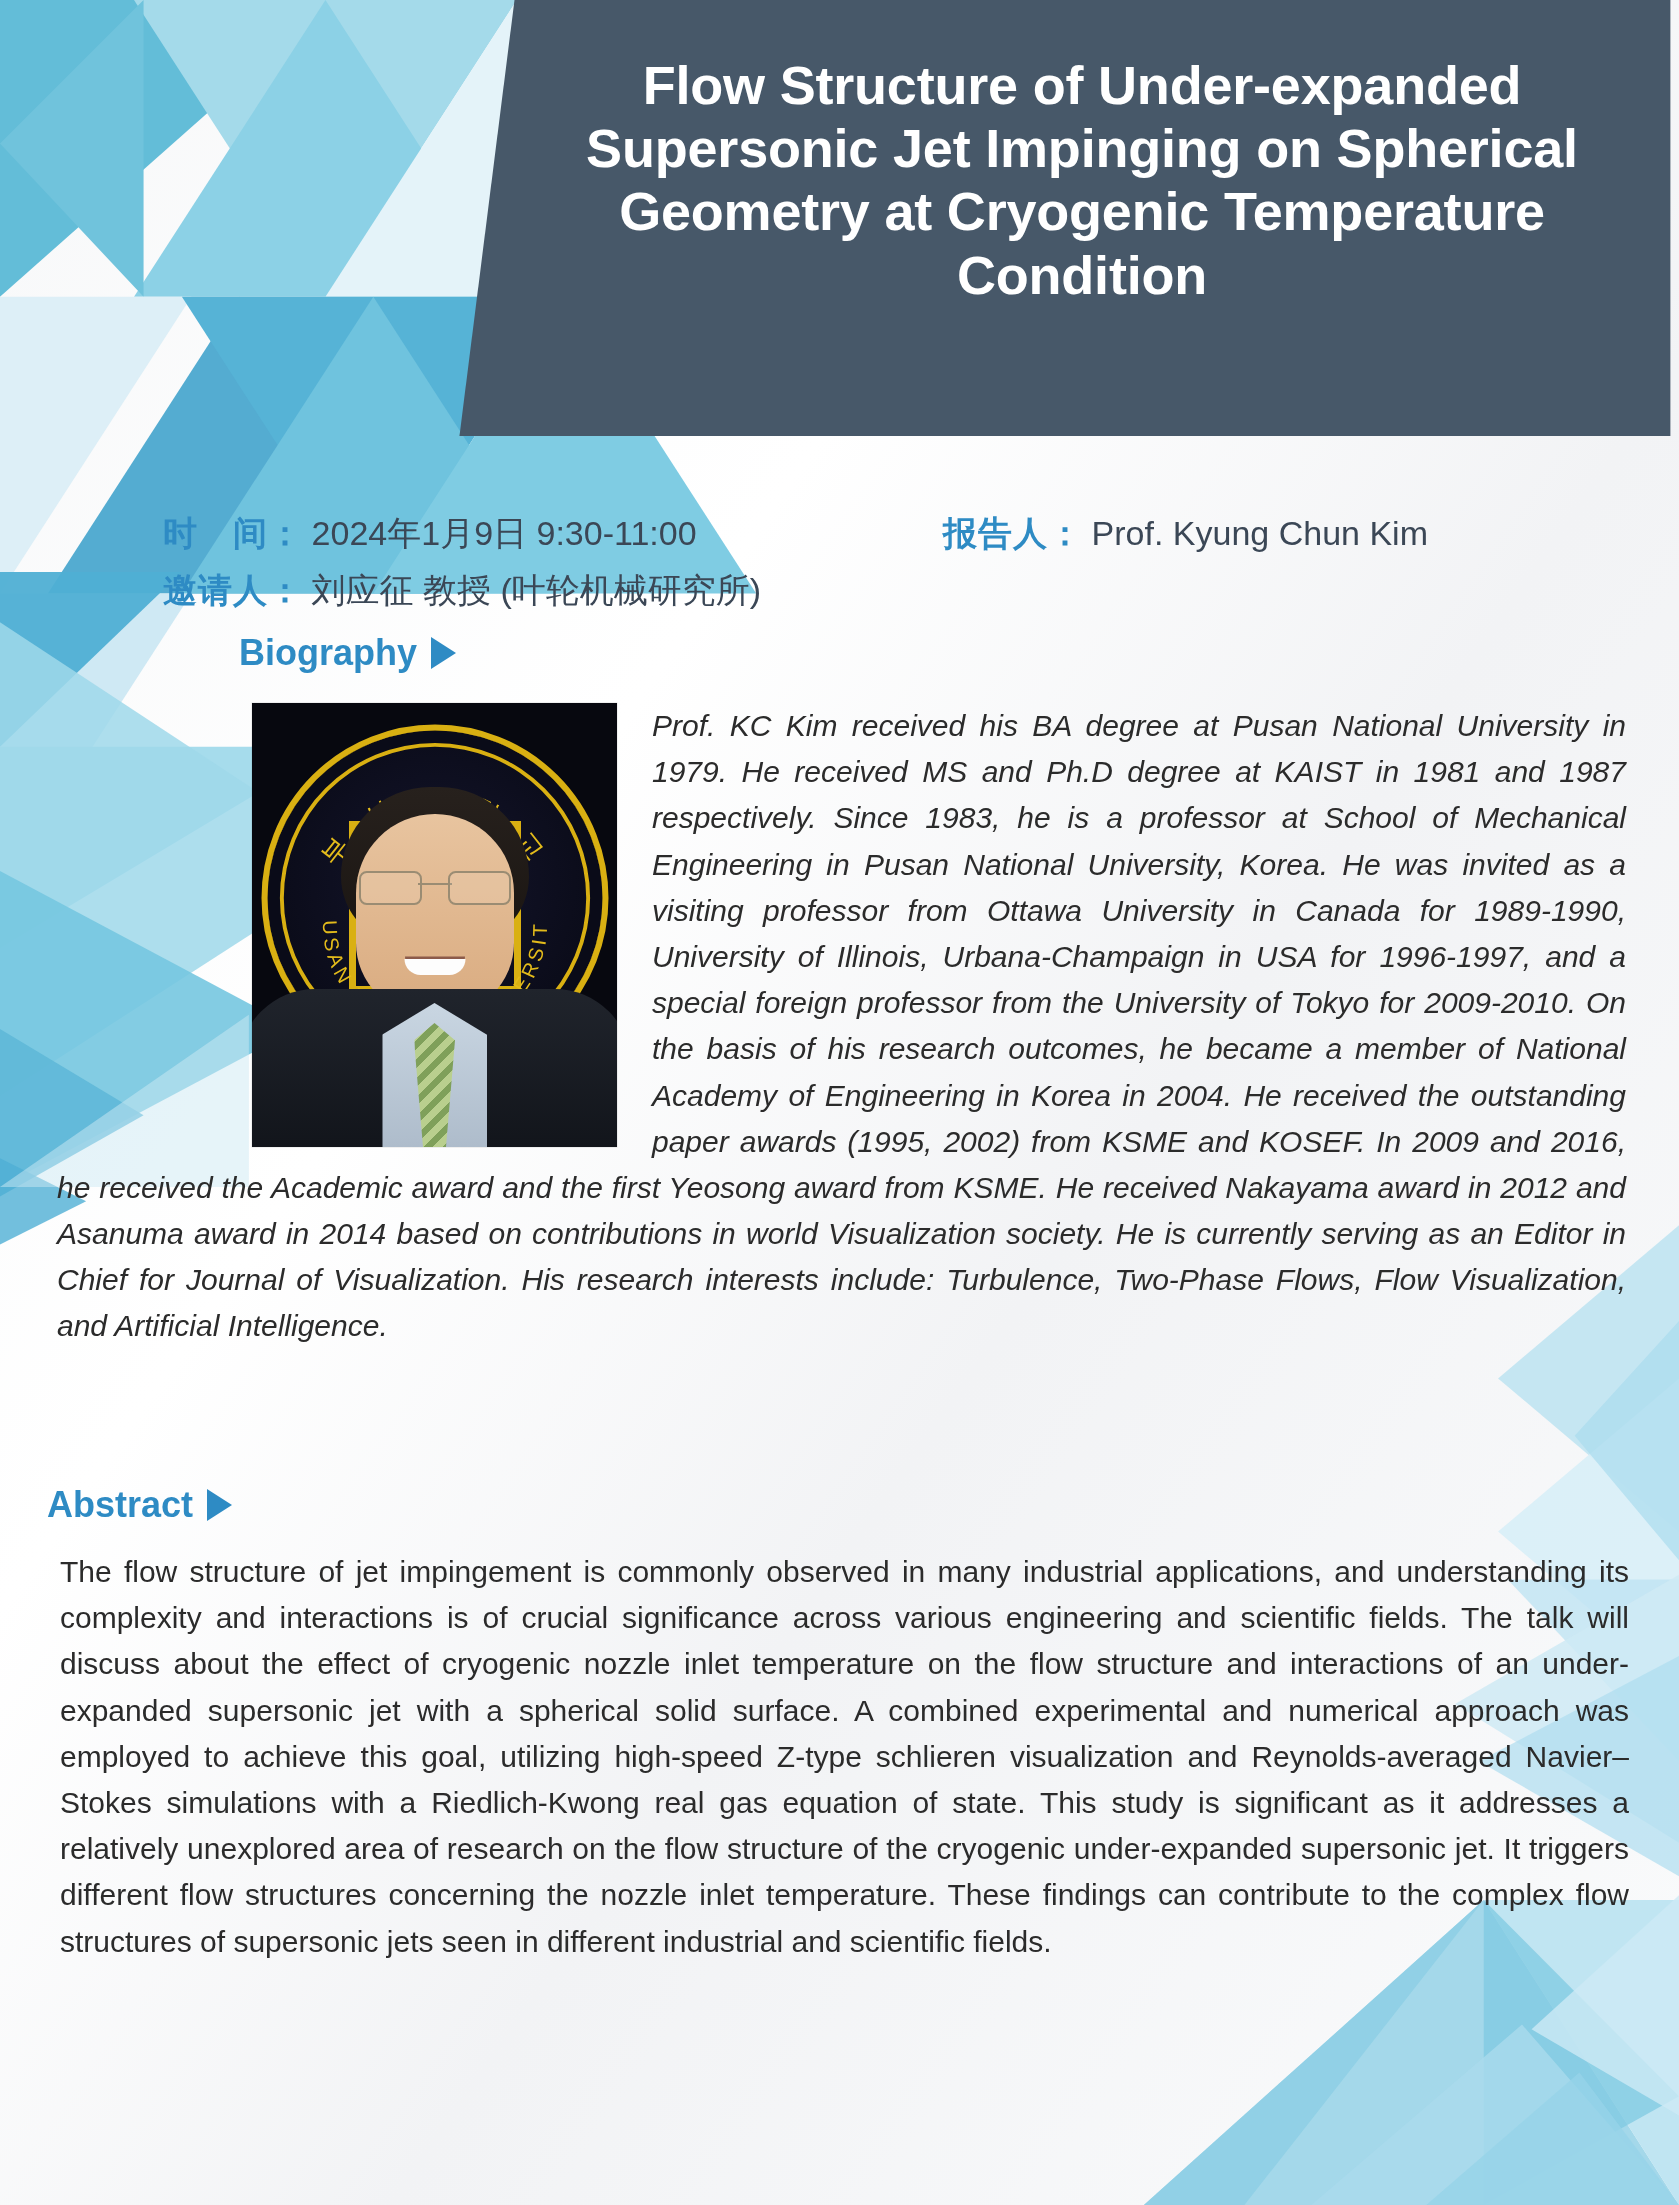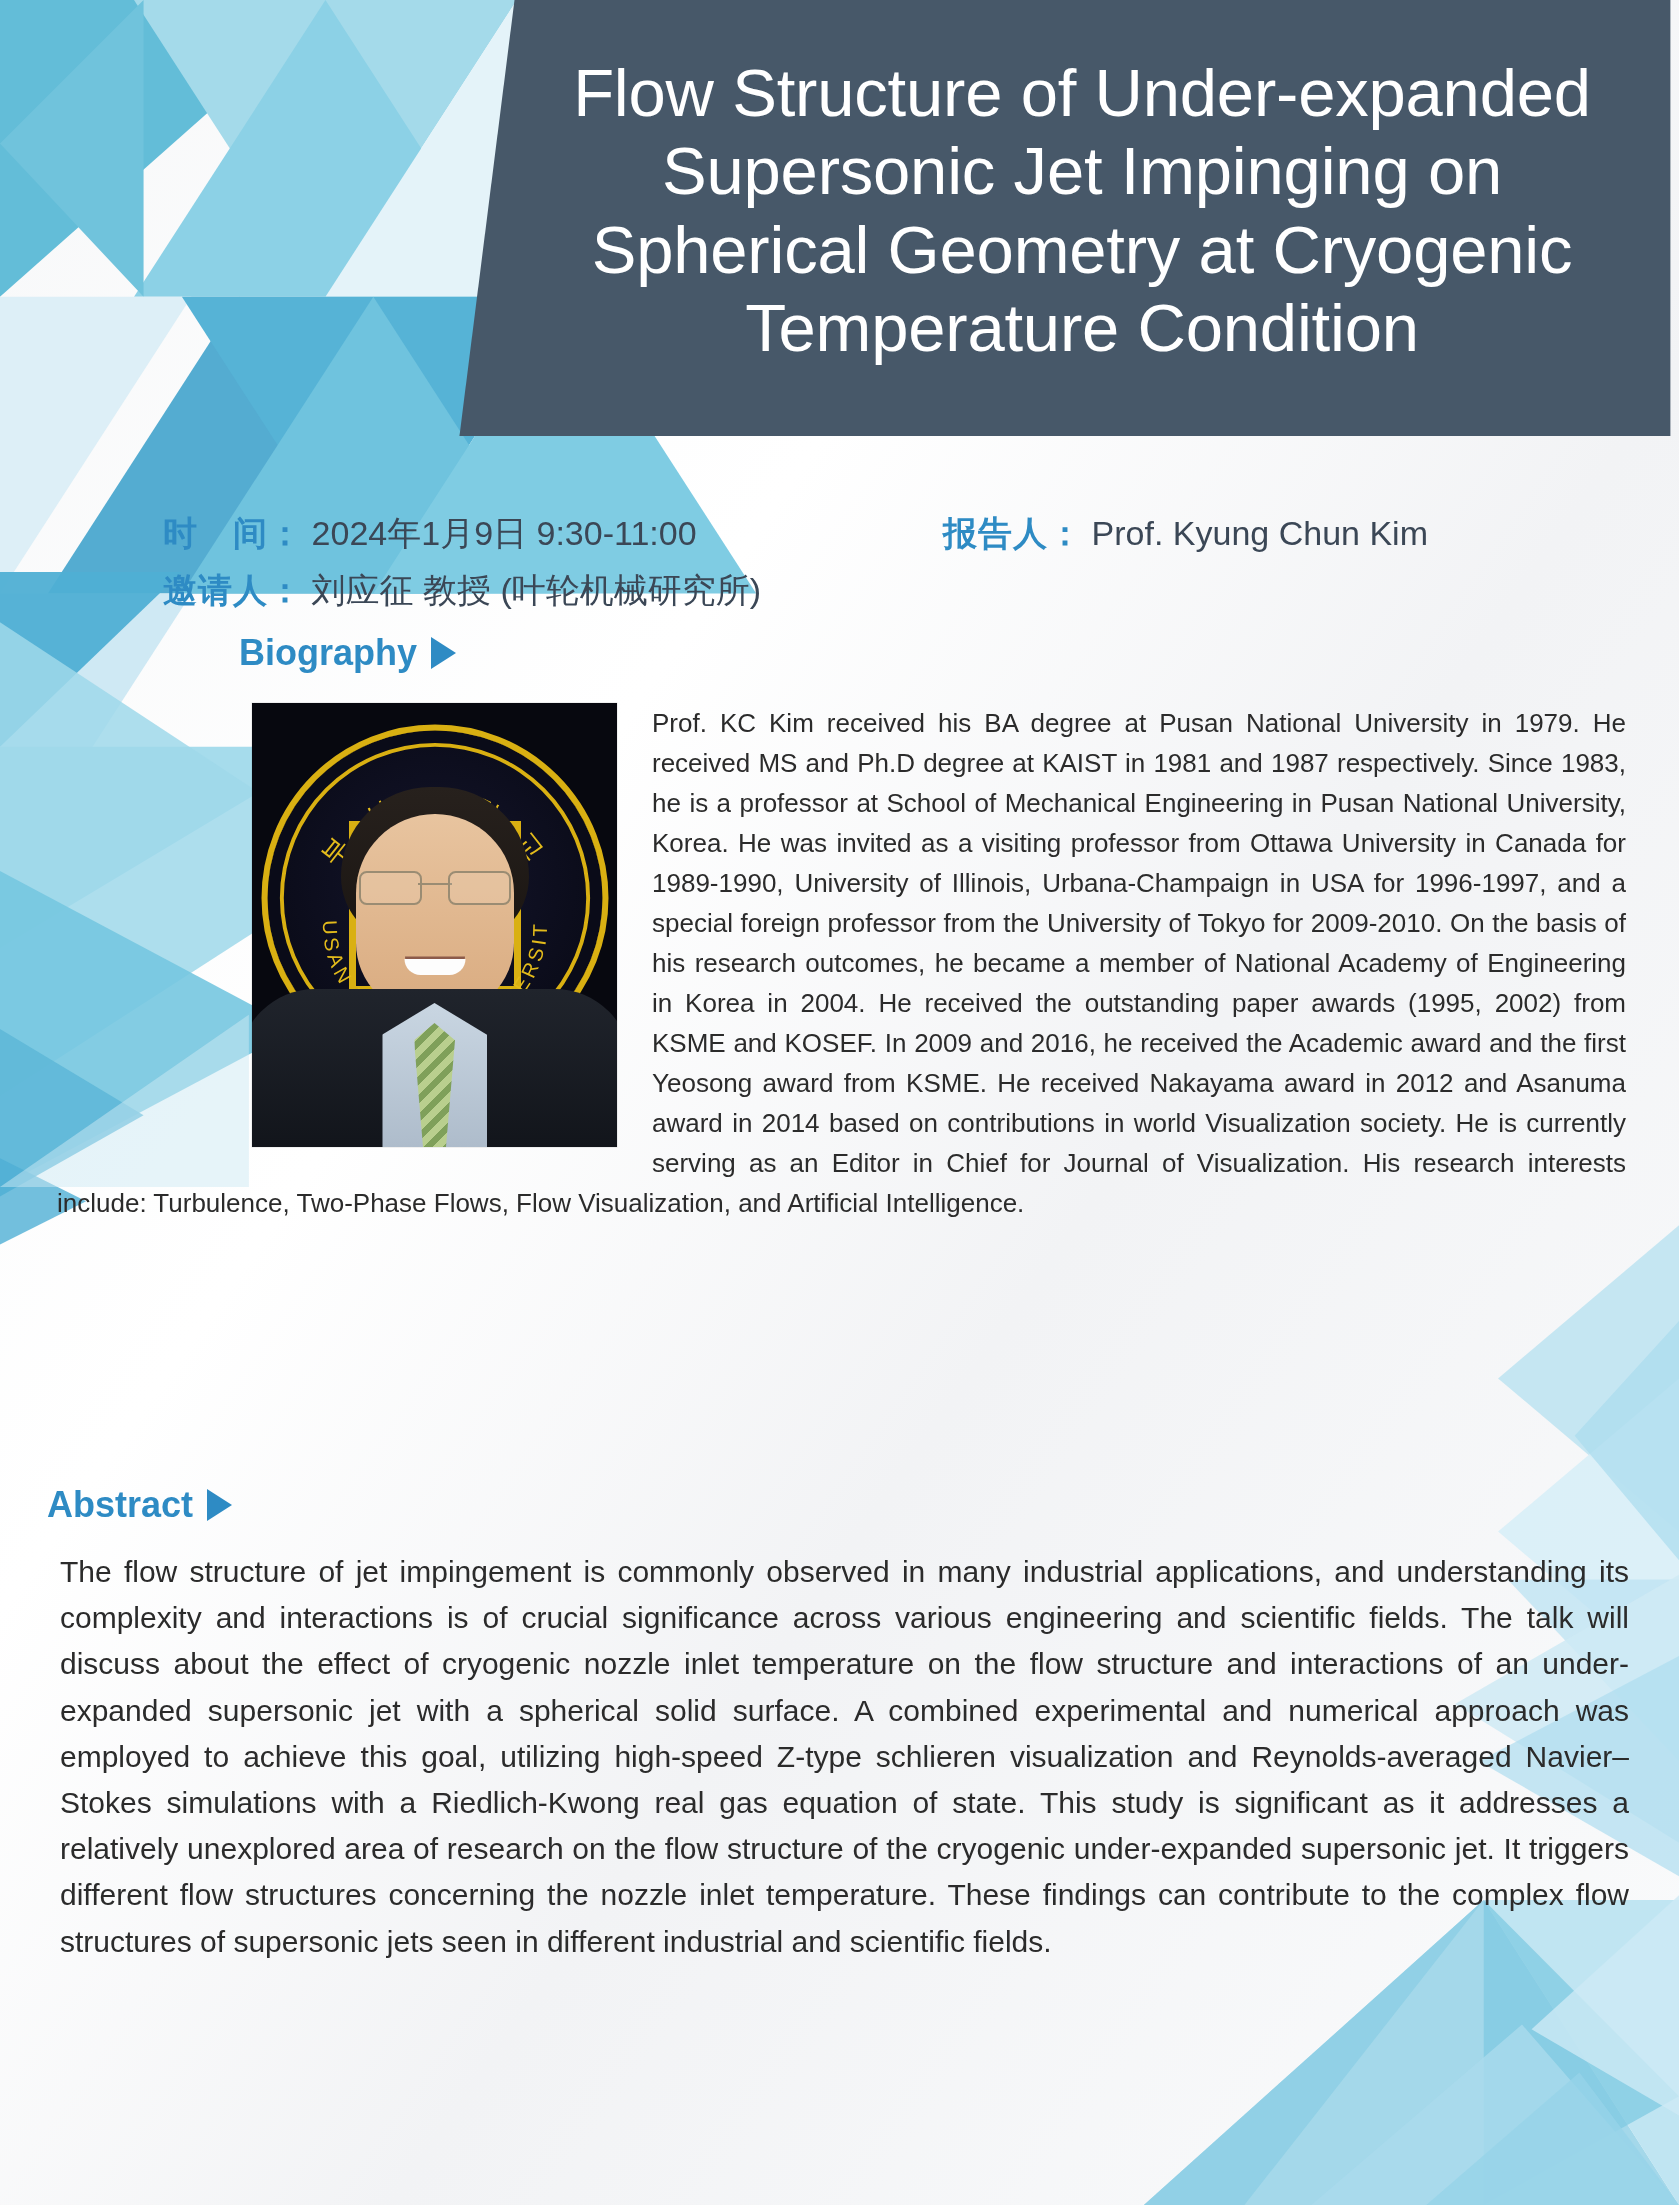--- a/index.html
+++ b/index.html
@@ -21,22 +21,22 @@
     position:absolute;left:0;top:0;width:1679px;height:436px;
   }
   .header-shape{
     position:absolute;left:0;top:0;width:1679px;height:436px;
   }
   .header-title{
     position:absolute;
     left:522px;top:54px;width:1120px;
     text-align:center;
     color:#ffffff;
-    font-size:67px;
-    font-weight:normal;
+    font-size:54px;
+    font-weight:bold;
     line-height:1.17;
     letter-spacing:-0.2px;
   }
   
   .info{
     position:absolute;left:163px;top:463px;width:1465px;margin-top:48px;
   }
   .info-row{
     display:flex;align-items:baseline;
     margin-bottom:10.5px;
@@ -148,24 +148,25 @@
   }
   .photo .tie{
     position:absolute;left:50%;bottom:0;transform:translateX(-50%);
     width:41px;height:124px;
     background:repeating-linear-gradient(135deg,#7fa05a 0 6.7px,#b9cf8e 6.7px 13.4px);
     clip-path:polygon(50% 0,100% 14%,78% 100%,22% 100%,0 14%);
   }
   .bio-text{
     position:absolute;left:57px;top:703px;
     width:1569px;
-    font-size:26px;line-height:1.54;
+    font-size:30px;line-height:1.54;
     color:#2b2b2b;
     text-align:justify;
     text-justify:inter-word;
+    font-style:italic;
   }
   .bio-text .floater{
     float:left;width:595px;height:450px;
   }
   .abs-text{
     position:absolute;left:60px;top:1549px;
     width:1569px;
     font-size:30px;line-height:1.54;
     color:#2b2b2b;
     text-align:justify;

